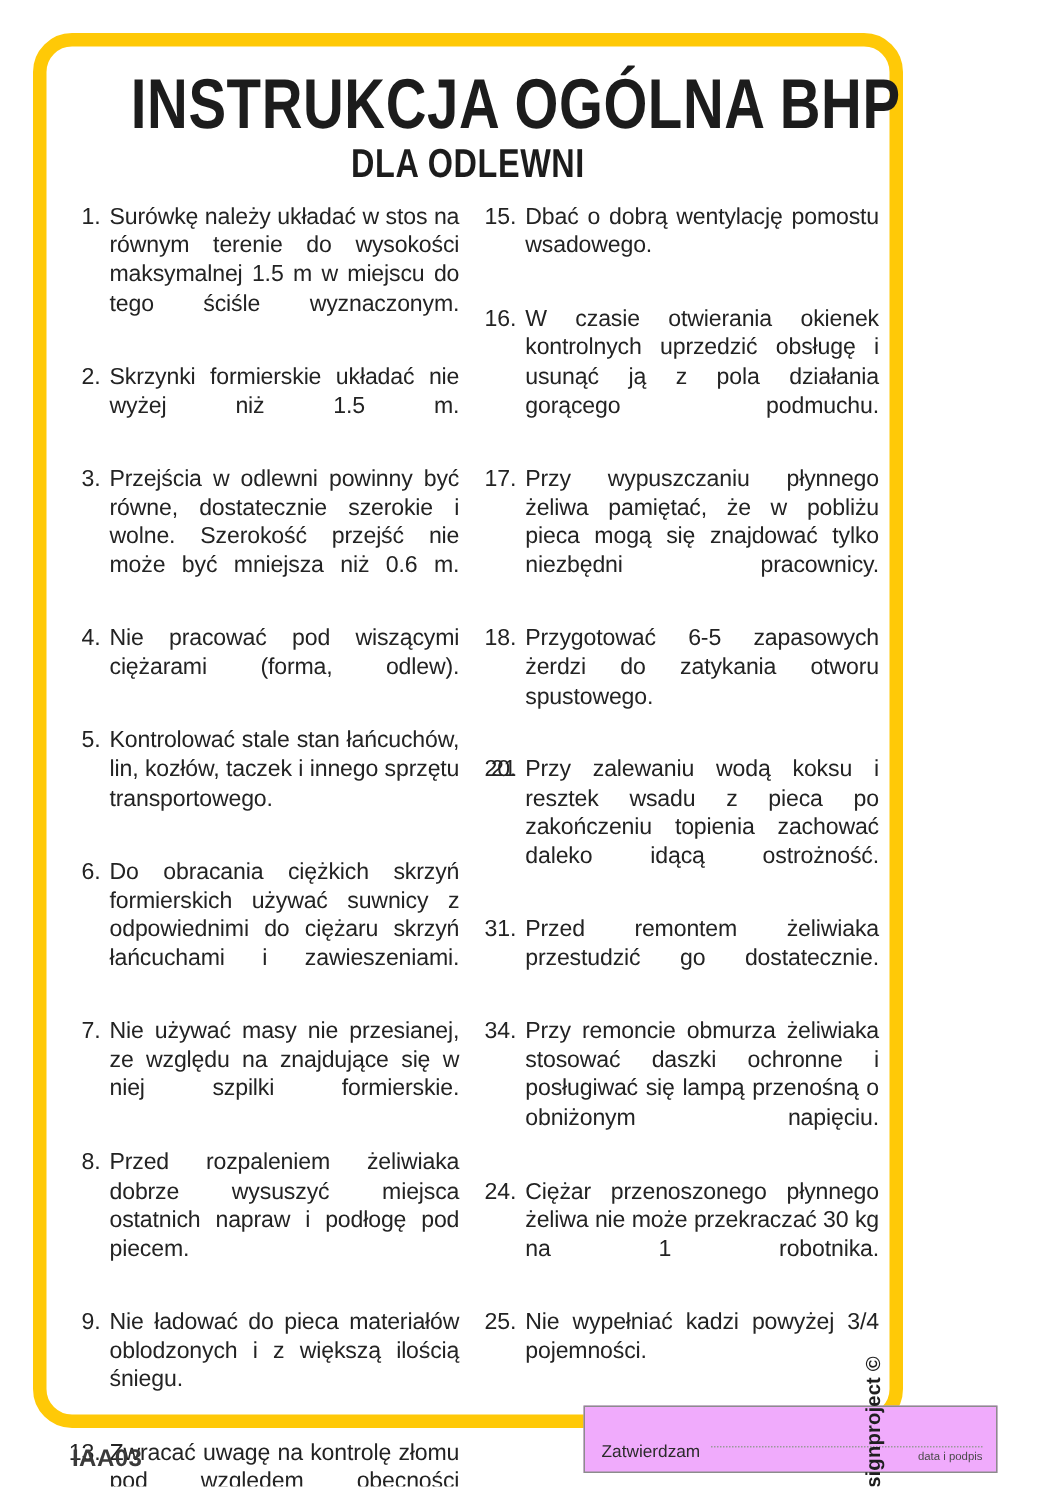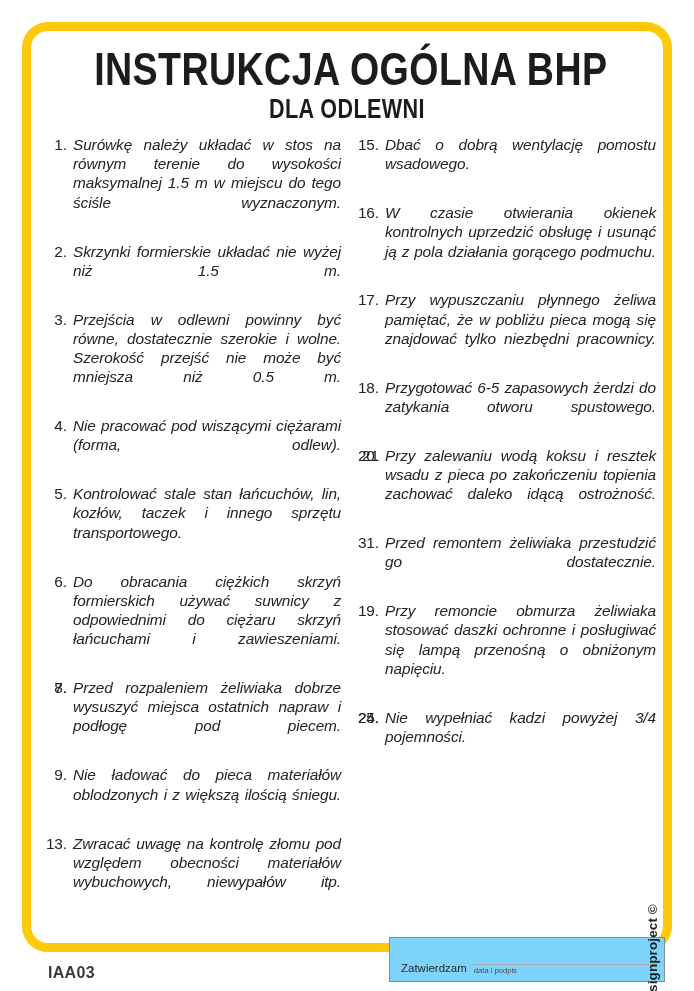--- a/index.html
+++ b/index.html
@@ -13,21 +13,21 @@
     position: relative;
     font-family: "Liberation Sans", sans-serif;
     -webkit-font-smoothing: antialiased;
   }
 
   
   #poster {
     position: absolute;
     left: 22px;
     top: 22px;
-    width: 650px;
+    width: 580px;
     height: 930px;
     box-sizing: border-box;
     border: 9px solid #FFC907;
     border-radius: 26px;
     background: #ffffff;
   }
 
   
   .head {
     text-align: center;
@@ -94,39 +94,38 @@
     left: 0;
     top: 0;
     width: 26px;
     text-align: right;
     font-size: 15.4px;
     line-height: 19.2px;
     color: #232323;
   }
   ol.rules li .txt {
     display: block;
-    font-style: italic;
   }
   
   ol.rules li .txt::after {
     content: "";
     display: inline-block;
     width: 100%;
   }
 
   
   #sigbox {
     position: absolute;
     left: 358px;
     top: 906px;
     width: 276px;
     height: 45px;
     box-sizing: border-box;
     border: 1px solid #8c8c8c;
-    background: #7dd3fc;
+    background: #f0abfc;
   }
   #sigbox .sig-inner {
     position: absolute;
     left: 11px;
     right: 9px;
     bottom: 6px;
     display: flex;
     align-items: flex-end;
   }
   #sigbox .zatw {
@@ -140,21 +139,21 @@
     margin-left: 7px;
     position: relative;
   }
   #sigbox .dots {
     border-bottom: 1px dotted #9a9a9a;
     height: 10px;
   }
   #sigbox .dpcap {
     font-size: 7.6px;
     color: #4a4a4a;
-    text-align: left;
+    text-align: right;
     line-height: 9px;
     margin-top: 1px;
   }
   #brand-pos {
     position: absolute;
     right: 2px;
     top: 852px;
     width: 18px;
     height: 130px;
     overflow: visible;
@@ -198,36 +197,37 @@
           <li>
             <span class="num">1.</span>
             <span class="txt">Surówkę należy układać w stos na równym terenie do wysokości maksymalnej 1.5 m w miejscu do tego ściśle wyznaczonym.</span>
           </li>
           <li>
             <span class="num">2.</span>
             <span class="txt">Skrzynki formierskie układać nie wyżej niż 1.5 m.</span>
           </li>
           <li>
             <span class="num">3.</span>
-            <span class="txt">Przejścia w odlewni powinny być równe, dostatecznie szerokie i wolne. Szerokość przejść nie może być mniejsza niż 0.5 m.</span>
+            <span class="txt">Przejścia w odlewni powinny być równe, dostatecznie szerokie i wolne. Szerokość przejść nie może być mniejsza niż 0.6 m.</span>
           </li>
           <li>
             <span class="num">4.</span>
             <span class="txt">Nie pracować pod wiszącymi ciężarami (forma, odlew).</span>
           </li>
           <li>
             <span class="num">5.</span>
             <span class="txt">Kontrolować stale stan łańcuchów, lin, kozłów, taczek i innego sprzętu transportowego.</span>
           </li>
           <li>
             <span class="num">6.</span>
             <span class="txt">Do obracania ciężkich skrzyń formierskich używać suwnicy z odpowiednimi do ciężaru skrzyń łańcuchami i zawieszeniami.</span>
           </li>
           <li>
             <span class="num">7.</span>
+            <span class="txt">Nie używać masy nie przesianej, ze względu na znajdujące się w niej szpilki formierskie.</span>
           </li>
           <li>
             <span class="num">8.</span>
             <span class="txt">Przed rozpaleniem żeliwiaka dobrze wysuszyć miejsca ostatnich napraw i podłogę pod piecem.</span>
           </li>
           <li>
             <span class="num">9.</span>
             <span class="txt">Nie ładować do pieca materiałów oblodzonych i z większą ilością śniegu.</span>
           </li>
           <li>
@@ -259,25 +259,26 @@
           </li>
           <li>
             <span class="num">21</span>
             <span class="txt">Przy zalewaniu wodą koksu i resztek wsadu z pieca po zakończeniu topienia zachować daleko idącą ostrożność.</span>
           </li>
           <li>
             <span class="num">31.</span>
             <span class="txt">Przed remontem żeliwiaka przestudzić go dostatecznie.</span>
           </li>
           <li>
-            <span class="num">19.</span>
+            <span class="num">34.</span>
             <span class="txt">Przy remoncie obmurza żeliwiaka stosować daszki ochronne i posługiwać się lampą przenośną o obniżonym napięciu.</span>
           </li>
           <li>
             <span class="num">24.</span>
+            <span class="txt">Ciężar przenoszonego płynnego żeliwa nie może przekraczać 30 kg na 1 robotnika.</span>
           </li>
           <li>
             <span class="num">25.</span>
             <span class="txt">Nie wypełniać kadzi powyżej 3/4 pojemności.</span>
           </li>
         </ol>
     </div>
   </div>
 
   <div id="sigbox">

